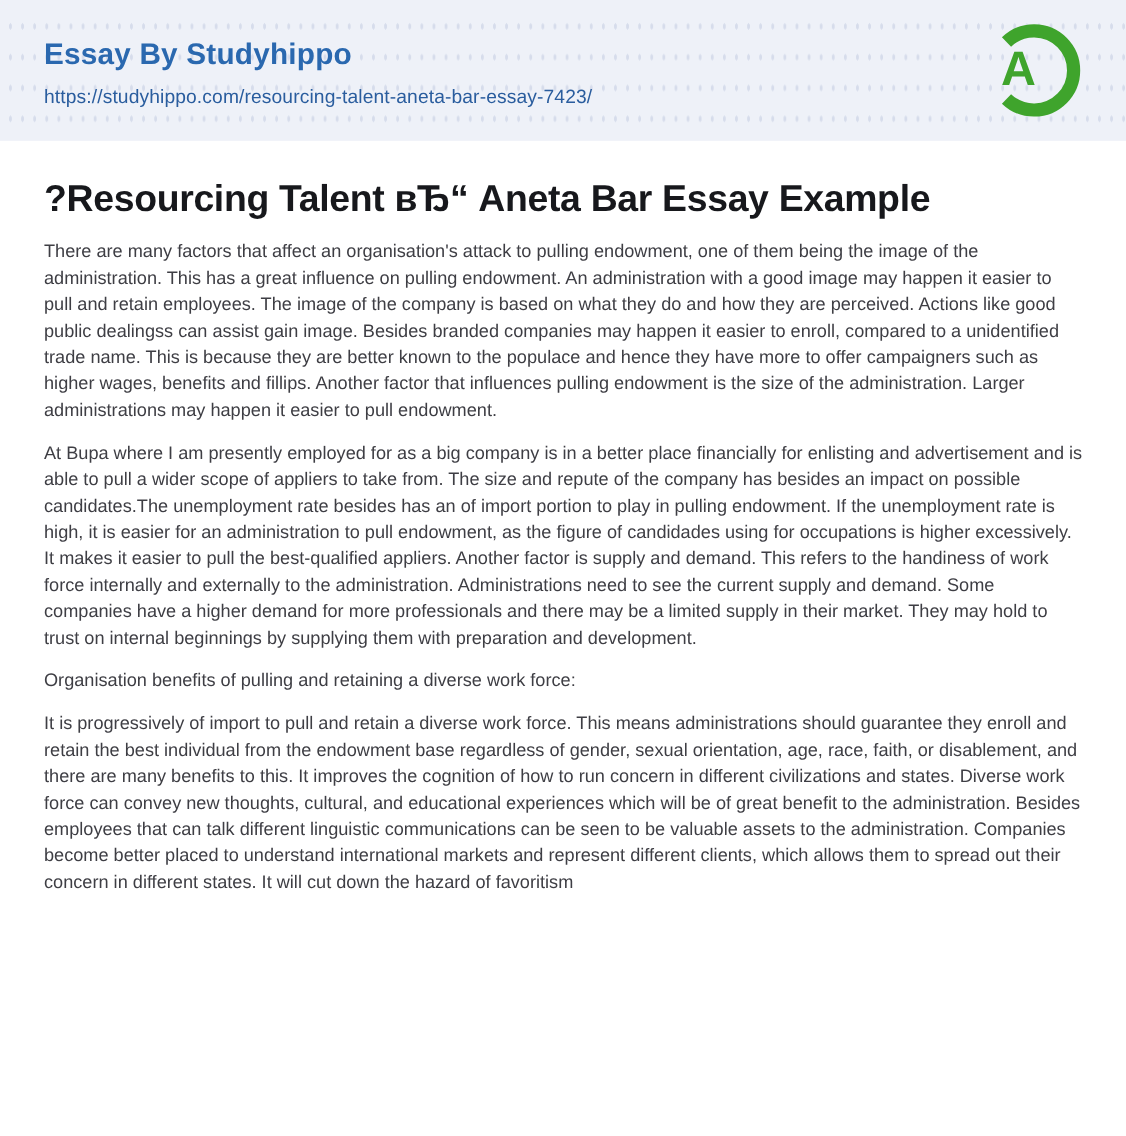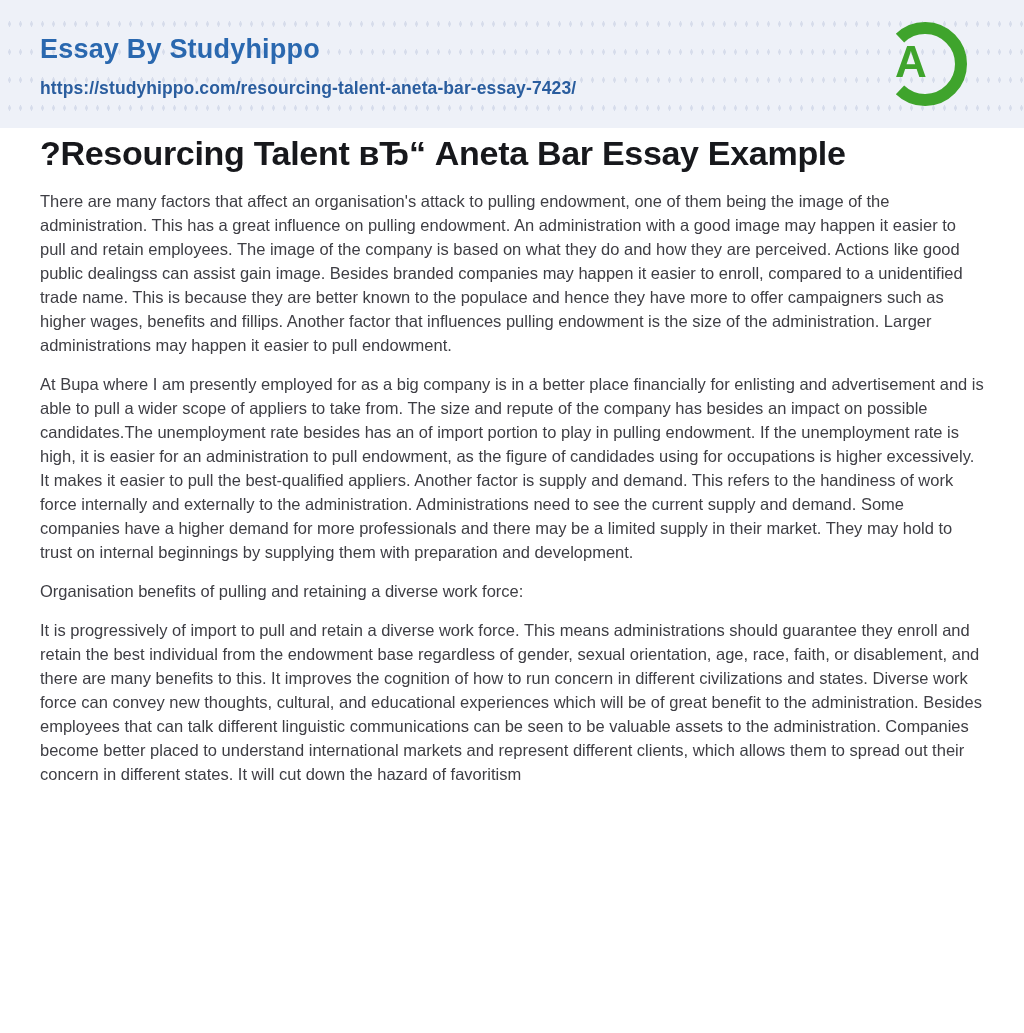--- a/index.html
+++ b/index.html
@@ -22,42 +22,42 @@
   .header {
     width: 100%;
     height: 128px;
     background-color: var(--header-bg);
     background-image: radial-gradient(rgba(170,182,212,0.35) 1px, transparent 1.3px);
     background-size: 11px 28px;
     background-position: 4px 10px;
     display: flex;
     align-items: center;
     justify-content: space-between;
-    padding: 0 43px 0 40px;
+    padding: 0 28px 0 40px;
   }
   .header-text { padding-top: 6px; }
   .site-title {
     color: var(--accent);
     font-size: 27px;
     font-weight: 700;
     letter-spacing: 0.2px;
     margin: 0 0 13px 0;
     line-height: 1.1;
   }
   .source-url {
     color: var(--url-color);
     font-size: 17.5px;
-    font-weight: 700;
+    font-weight: 400;
     text-decoration: none;
     letter-spacing: 0.1px;
     display: inline-block;
     text-align: right;
   }
   .logo { width: 96px; height: 96px; flex: 0 0 auto; margin-right: 8px; }
-  main { padding: 4px 40px 0 40px; }
+  main { padding: 32px 40px 0 40px; }
   .essay-title {
     margin: 0 0 15px 0;
     color: var(--title-color);
     font-size: 34px;
     line-height: 42px;
     font-weight: 700;
     letter-spacing: -0.3px;
   }
   .essay-body p.para {
     margin: 0 0 15px 0;

